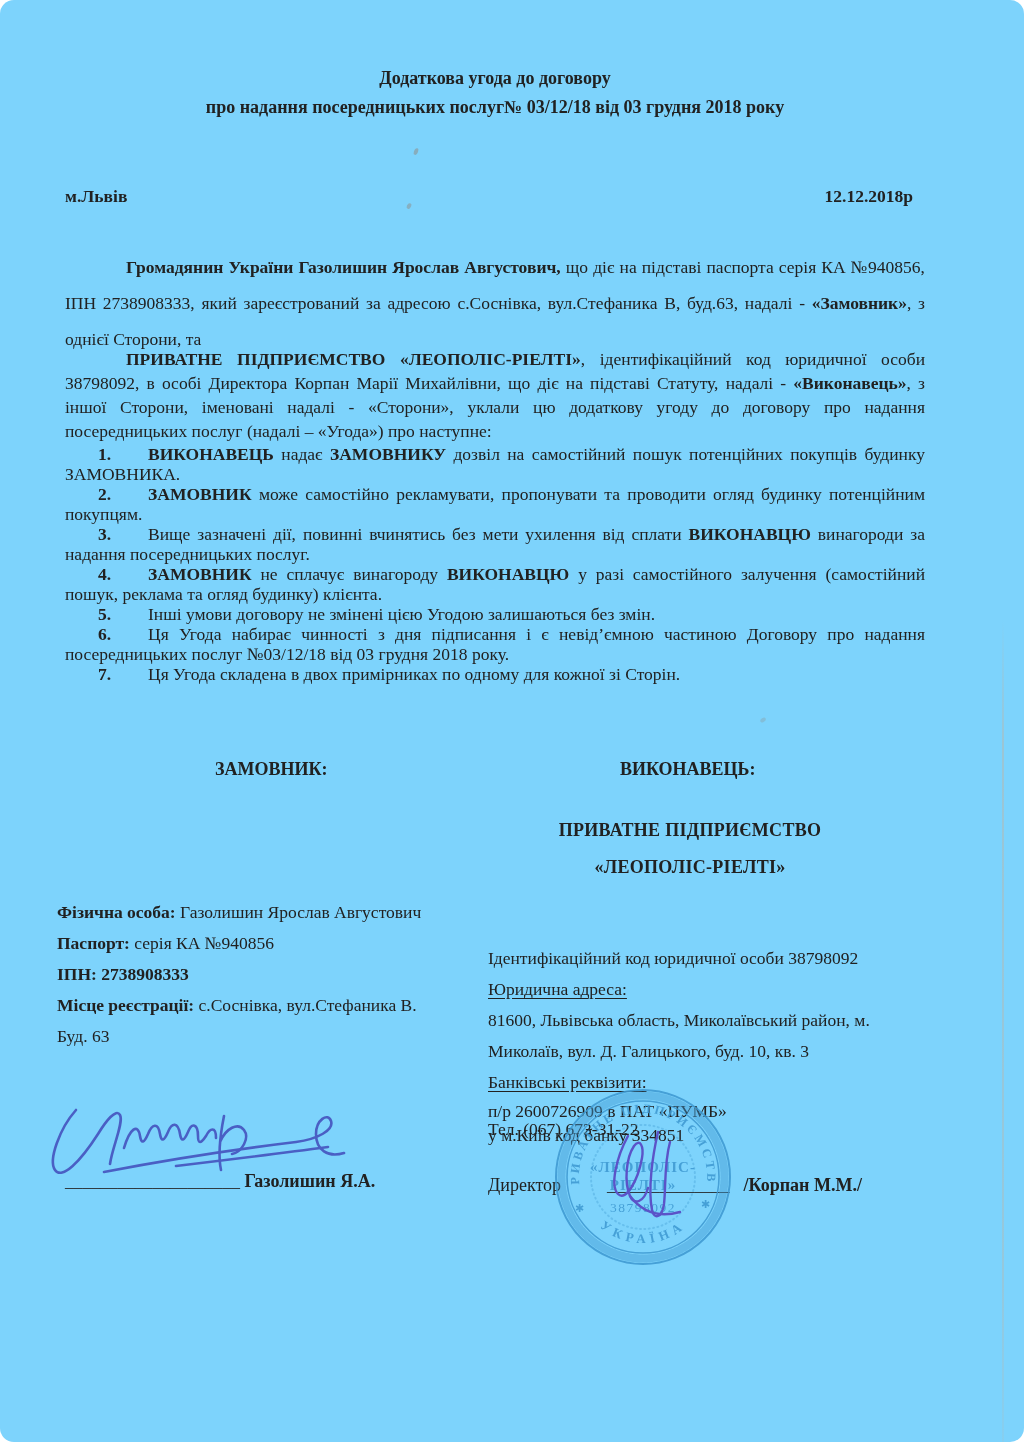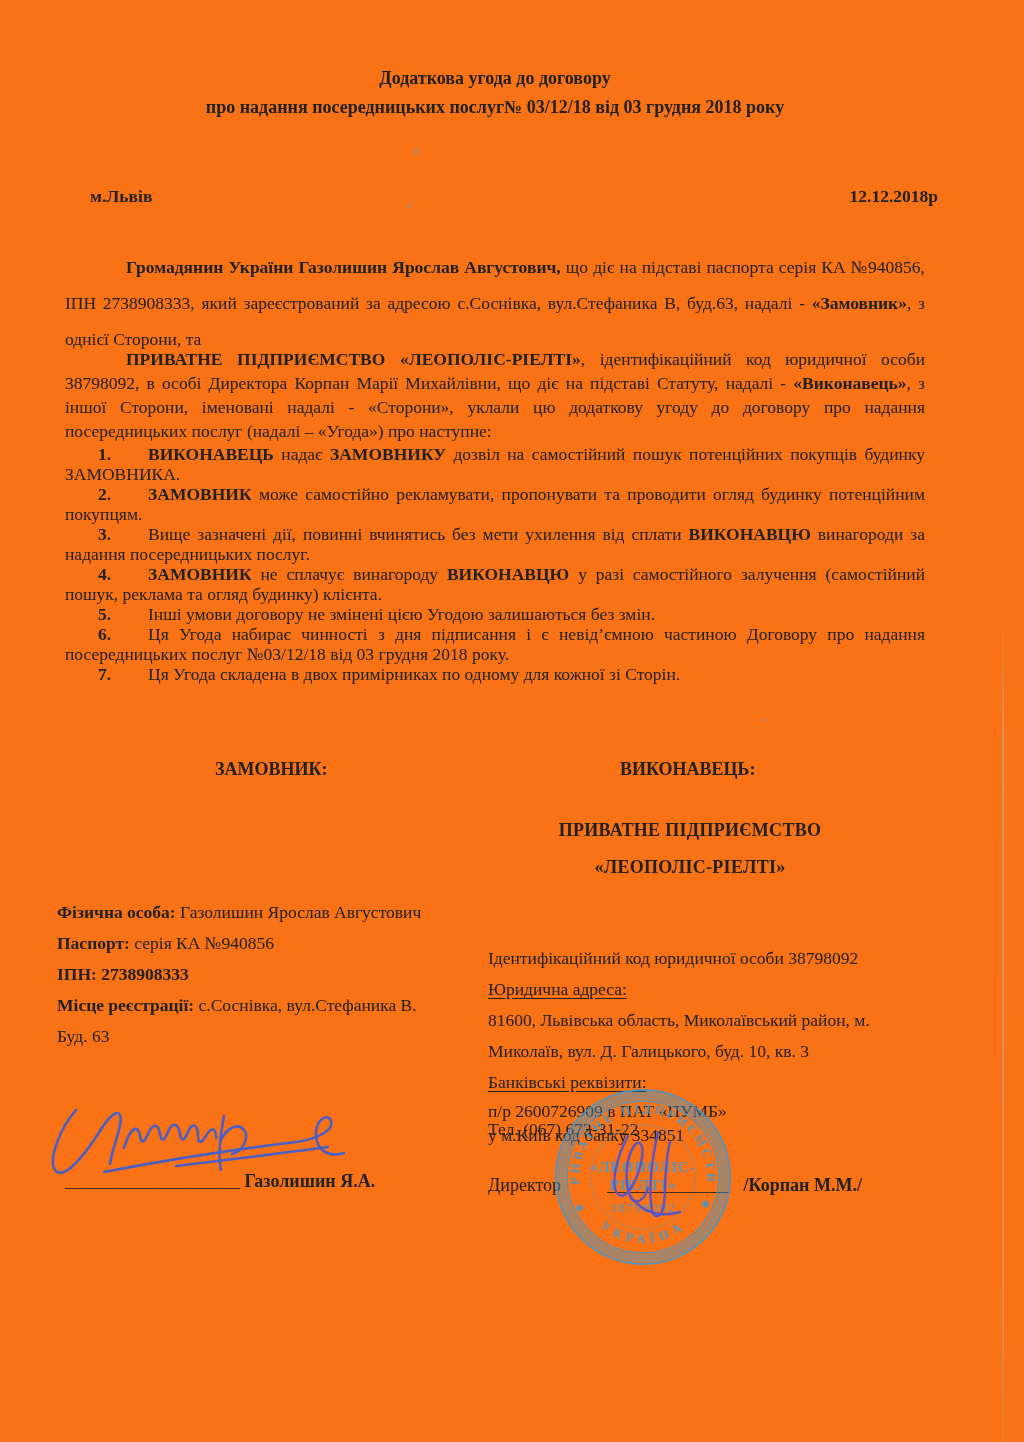--- a/index.html
+++ b/index.html
@@ -1,24 +1,25 @@
 <!DOCTYPE html>
 <html lang="uk"><head>
 <meta charset="utf-8">
 <style>
   html,body{margin:0;padding:0;background:#ffffff;}
   .page{
     position:relative;width:1024px;height:1442px;margin:0 auto;
-    background:#f97316;overflow:hidden;
+    background:#7dd3fc;overflow:hidden;
     font-family:"Liberation Serif","DejaVu Serif",serif;
     color:#212121;
+    border-radius:14px;
   }
   .abs{position:absolute;}
   .doc-title{left:65px;top:64px;width:860px;text-align:center;font-weight:bold;font-size:18px;line-height:29px;}
-  .city-row{left:65px;top:186px;width:860px;font-weight:bold;font-size:17.5px;margin-left:25px;}
+  .city-row{left:65px;top:186px;width:860px;font-weight:bold;font-size:17.5px;}
   .city-row .date{position:absolute;right:12px;top:0;}
   .para{left:65px;width:860px;text-align:justify;font-size:17.5px;}
   .p1{top:237px;line-height:36px;text-indent:61px;margin-top:12px;}
   .p2{top:329px;line-height:24px;text-indent:61px;}
   .clauses{left:65px;top:444px;width:860px;font-size:17.5px;line-height:20px;}
   .clause{margin:0;text-align:justify;text-indent:33px;}
   .cnum{display:inline-block;width:50px;font-weight:bold;text-indent:0;}
   .party-h{top:759px;font-weight:bold;font-size:18px;}
   .party-h.cust{left:215px;}
   .party-h.exec{left:620px;}

